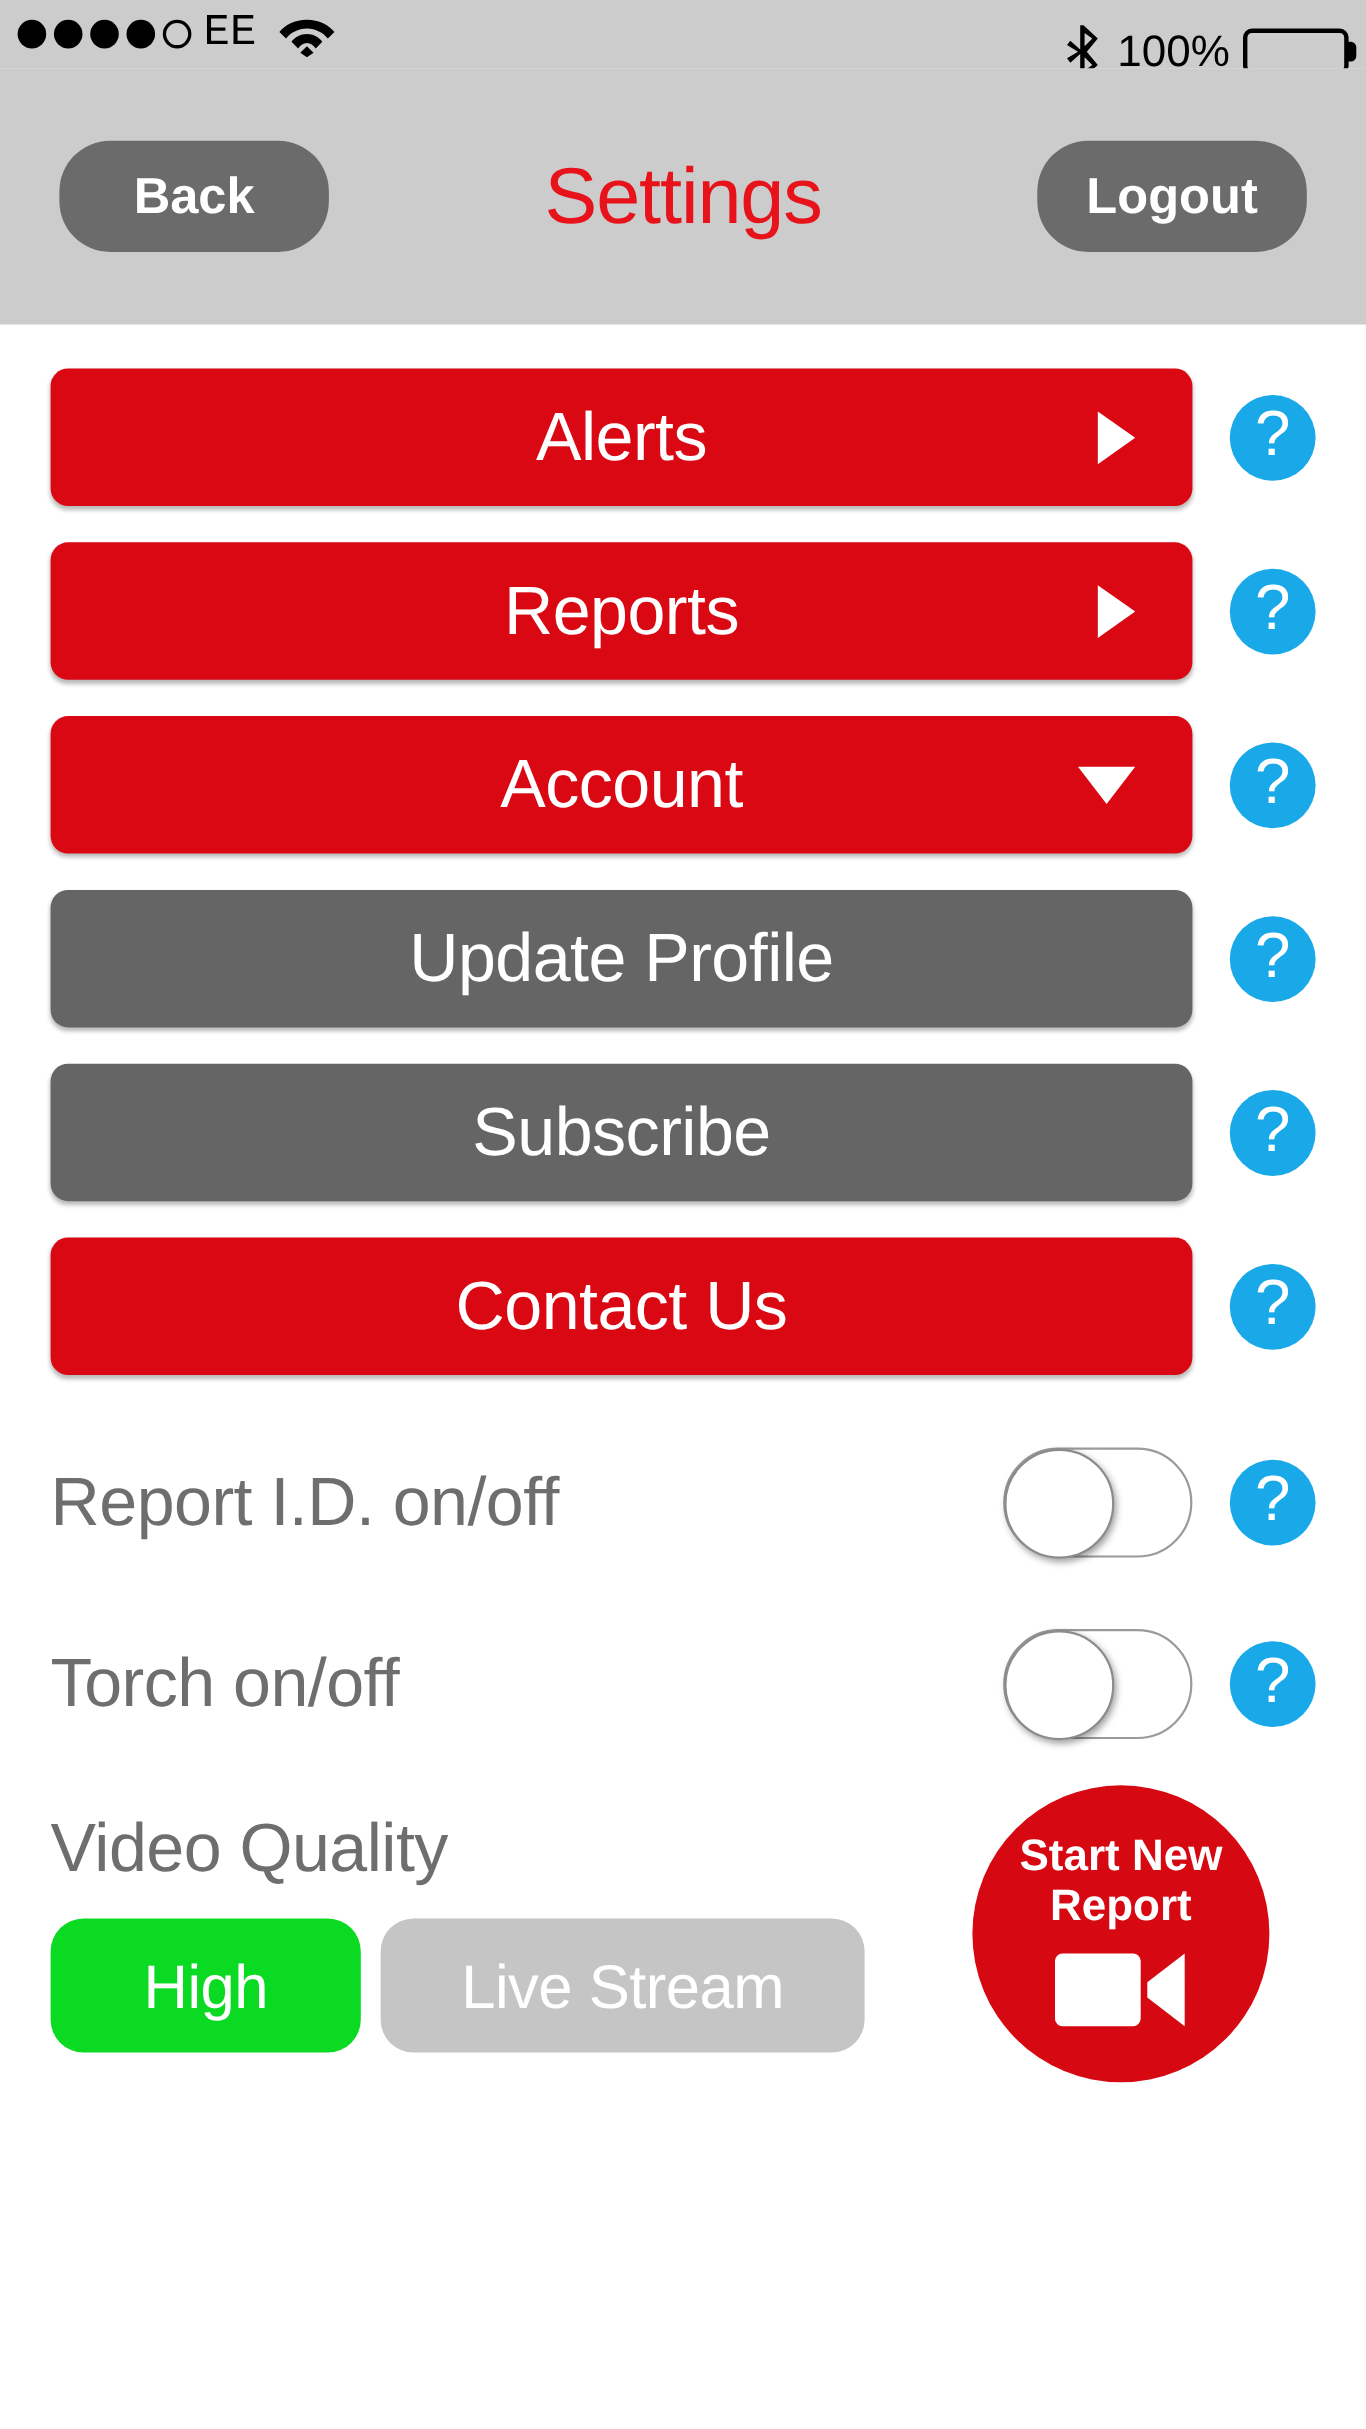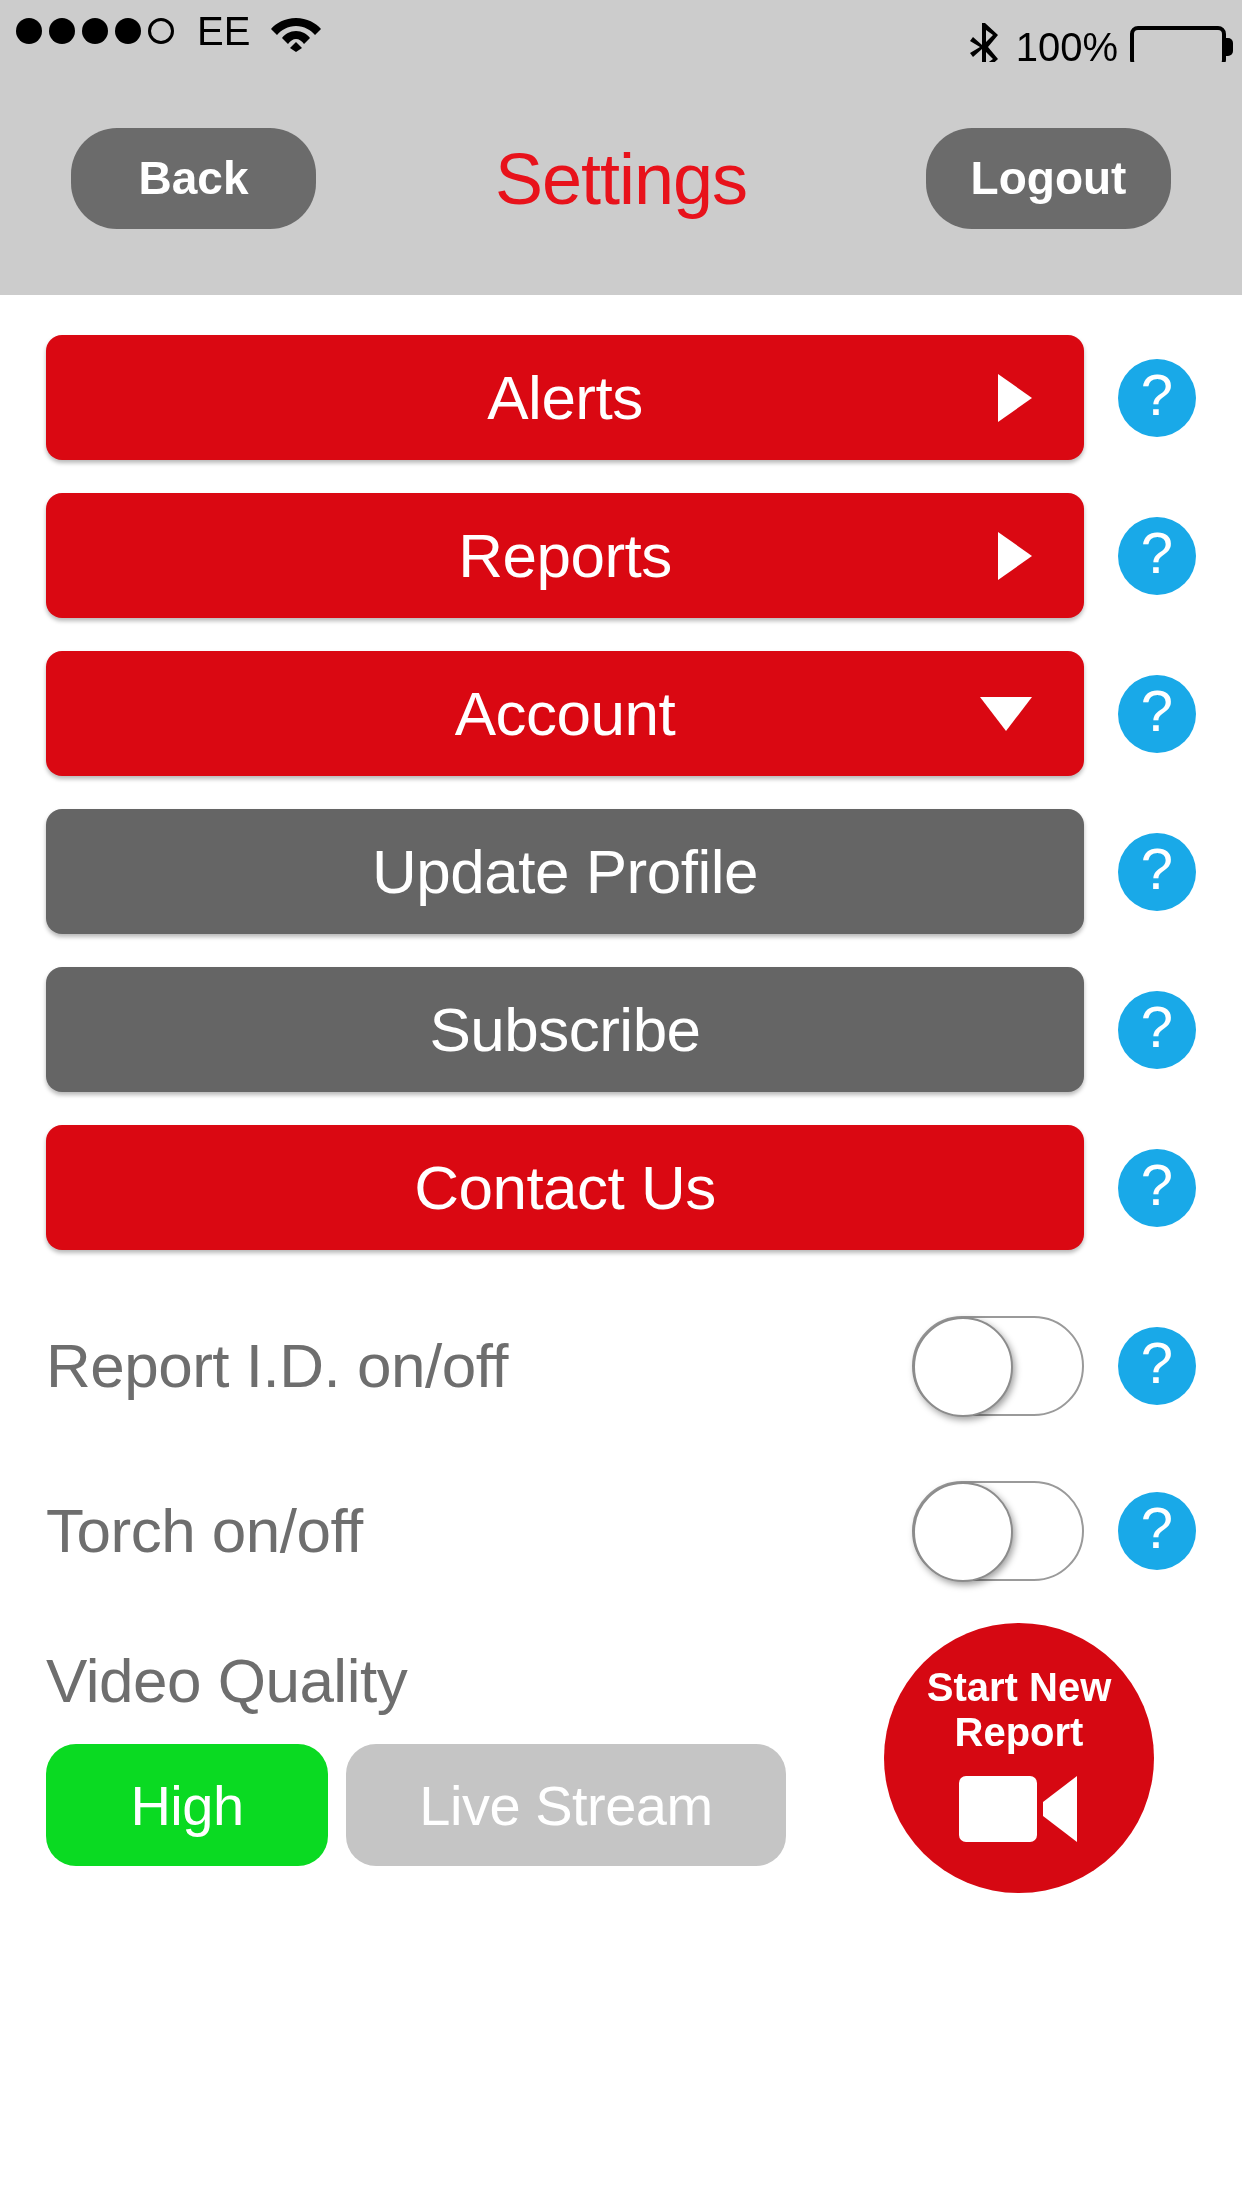--- a/index.html
+++ b/index.html
@@ -25,22 +25,22 @@
   .dot {
     width:26px; height:26px; border-radius:50%;
     background:#000000;
   }
   .dot.hollow {
     background:transparent;
     border:3px solid #000000;
   }
   .carrier {
     font-size:40px; font-weight:400; color:#000;
-    letter-spacing:0px; line-height:1; margin-left:14px;
-    font-family:Liberation Sans, sans-serif;
+    letter-spacing:0px; line-height:1; margin-left:2px;
+    font-family:Liberation Mono, monospace;
   }
   .wifi-icon { margin-left:10px; display:flex; align-items:center; }
 
   .sb-right {
     position:absolute; right:16px; top:0; bottom:0;
     display:flex; align-items:center; gap:12px;margin-top:32px;
   }
   .bt-icon { display:flex; align-items:center; }
   .battery-pct {
     font-size:40px; color:#000; font-weight:400; line-height:1;
@@ -59,21 +59,21 @@
     border-radius:0 5px 5px 0;
   }
 
   
   .navbar {
     position:relative;
     height:233px;
     background:#CCCCCC;
     display:flex;
     align-items:center;
-    padding:0 71px;
+    padding:0 54px;
   }
   .nav-btn {
     background:#6B6B6B;
     color:#ffffff;
     font-size:46px;
     font-weight:bold;
     border:none;
     border-radius:46px;
     padding:26px 0;
     width:245px;

